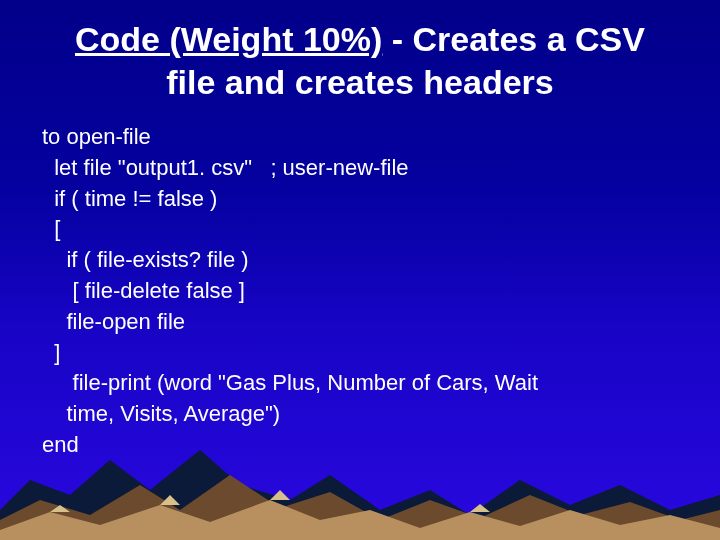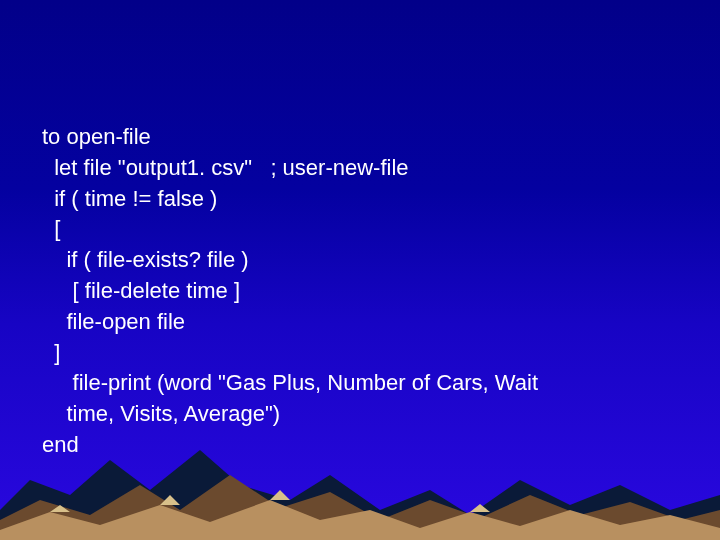--- a/index.html
+++ b/index.html
@@ -54,27 +54,30 @@
     width: 100%;
     height: 100%;
     display: block;
   }
 </style>
 </head>
 <body>
 
 <div class="slide">
 
+  <div class="title">
+    <span class="u">Code (Weight 10%)</span><span> - Creates a CSV file and creates headers</span>
+  </div>
 
   <div class="code"><span>to open-file</span>
 <span>  let file "output1. csv"   ; user-new-file</span>
 <span>  if ( time != false )</span>
 <span>  [</span>
 <span>    if ( file-exists? file )</span>
-<span>     [ file-delete time ]</span>
+<span>     [ file-delete false ]</span>
 <span>    file-open file</span>
 <span>  ]</span>
 <span>     file-print (word "Gas Plus, Number of Cars, Wait</span>
 <span>    time, Visits, Average")</span>
 <span>end</span></div>
 
   <div class="terrain">
     <svg viewBox="0 0 720 120" preserveAspectRatio="none">
 
       <path d="M0,90 L30,60 L70,75 L110,40 L150,70 L200,30 L240,65 L290,80 L330,55 L380,90 L430,70 L470,95 L520,60 L570,85 L620,65 L670,90 L720,75 L720,120 L0,120 Z" fill="#0a1a38"></path>

